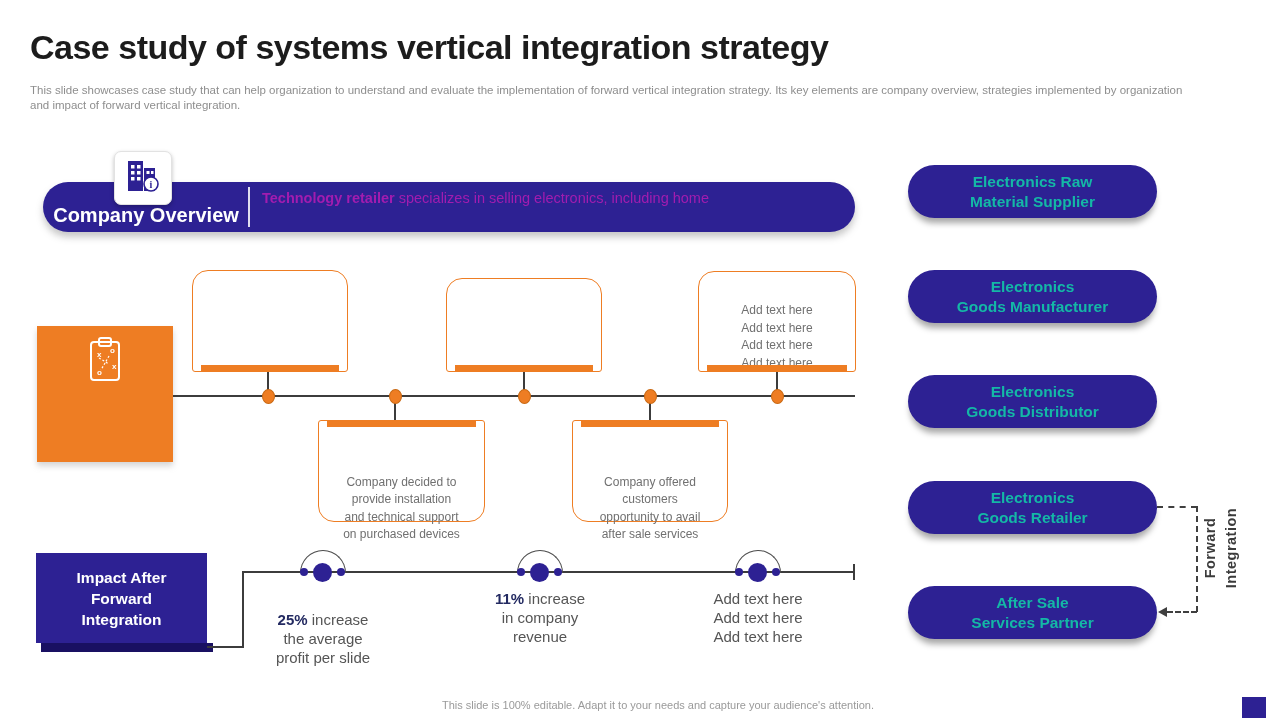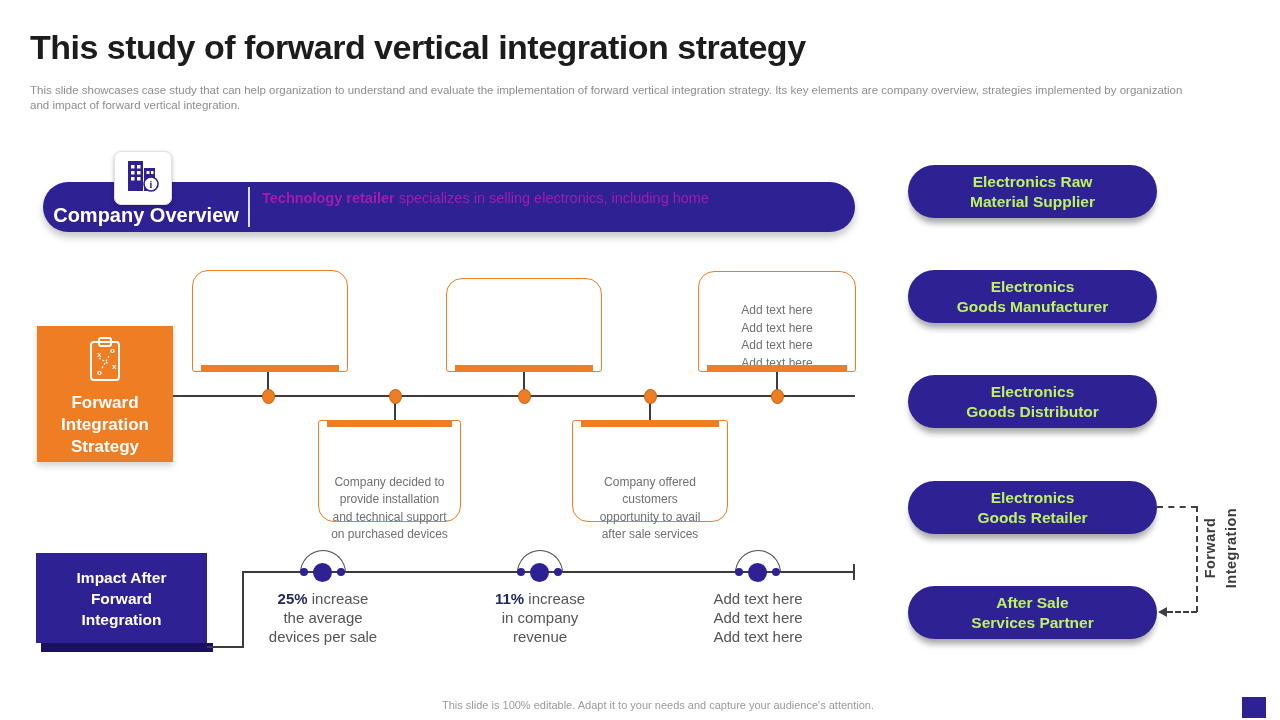--- a/index.html
+++ b/index.html
@@ -38,33 +38,33 @@
   .impact-box { left:36px; top:553px; width:171px; height:90px; background:#2d2193; display:flex; align-items:center; justify-content:center; text-align:center; color:#fff; font-weight:bold; font-size:15.5px; line-height:21px; white-space:pre-line; }
   .impact-shadow { left:41px; top:643px; width:172px; height:9px; background:#191062; }
   .node-big { width:19px; height:19px; border-radius:50%; background:#2d2193; z-index:2; }
   .node-small { width:8px; height:8px; border-radius:50%; background:#2d2193; z-index:2; }
   .node-arc { width:46px; height:23px; border:1.7px solid #4a4a4a; border-bottom:none; border-radius:23px 23px 0 0; background:transparent; }
   .stat { width:170px; text-align:center; font-size:15px; line-height:19px; color:#555; white-space:pre-line; }
   .stat-bold { font-weight:bold; color:#232a61; }
   .tick { width:2px; height:16px; background:#3c3c3c; }
 
   
-  .chain-pill { left:908px; width:249px; height:53px; background:#2d2193; border-radius:27px; color:#bef264; font-weight:bold; font-size:15.5px; line-height:20px; display:flex; align-items:center; justify-content:center; text-align:center; white-space:pre-line; box-shadow:0 7px 6px -2px rgba(0,0,0,0.35); }
+  .chain-pill { left:908px; width:249px; height:53px; background:#2d2193; border-radius:27px; color:#14b8a6; font-weight:bold; font-size:15.5px; line-height:20px; display:flex; align-items:center; justify-content:center; text-align:center; white-space:pre-line; box-shadow:0 7px 6px -2px rgba(0,0,0,0.35); }
   .dash-h { border-top:2px dashed #3f3f3f; height:0; }
   .dash-v { border-left:2px dashed #3f3f3f; width:0; }
   .arrow-left { width:0; height:0; border-top:5px solid transparent; border-bottom:5px solid transparent; border-right:9px solid #3f3f3f; }
   .fi-label { left:1142px; top:526px; width:160px; height:44px; transform:rotate(-90deg); text-align:center; font-weight:bold; font-size:14.5px; line-height:21px; color:#3b3b3b; letter-spacing:0.5px; white-space:pre-line; }
 
   .footer { left:0; top:699px; width:1280px; text-align:center; font-size:11px; color:#9a9a9a;padding-left:36px; }
   .corner-sq { left:1242px; top:697px; width:24px; height:21px; background:#2d2193; }
 </style>
 </head>
 <body>
 
-<div class="abs title">This study of forward vertical integration strategy</div>
+<div class="abs title">Case study of systems vertical integration strategy</div>
 <div class="abs subtitle">This slide showcases case study that can help organization to understand and evaluate the implementation of forward vertical integration strategy. Its key elements are company overview,  strategies implemented by organization
 and impact of forward vertical integration.</div>
 
 <div class="abs co-pill"></div>
 <div class="abs co-iconbox">
   <span>
     <svg width="36" height="38" viewBox="0 0 36 38">
       <rect x="3" y="4" width="15" height="30" fill="#2d2193"></rect>
       <rect x="6" y="8" width="3.5" height="3.5" fill="#fff"></rect>
         <rect x="12" y="8" width="3.5" height="3.5" fill="#fff"></rect>
@@ -89,23 +89,20 @@
     <svg width="40" height="48" viewBox="0 0 40 48">
       <rect x="6" y="6" width="28" height="38" rx="3" fill="none" stroke="#fff" stroke-width="2"></rect>
       <rect x="14" y="2" width="12" height="8" rx="2" fill="none" stroke="#fff" stroke-width="2"></rect>
       <text x="12" y="21" font-size="8" fill="#fff" font-weight="bold">x</text>
       <text x="25" y="17" font-size="8" fill="#fff" font-weight="bold">o</text>
       <text x="27" y="33" font-size="8" fill="#fff" font-weight="bold">x</text>
       <text x="12" y="39" font-size="8" fill="#fff" font-weight="bold">o</text>
       <path d="M14 22 L24 28 M24 20 L16 34" stroke="#fff" stroke-width="1.2" stroke-dasharray="2,2" fill="none"></path>
     </svg>
   </span>
-  <div class="strat-label">Forward
-Integration
-Strategy</div>
 </div>
 
 <div class="abs hline" style="left:173px; top:395px; width:682px;"></div>
 <div class="abs vline" style="left:267px; top:372px; height:24px;"></div>
 <div class="abs vline" style="left:523px; top:372px; height:24px;"></div>
 <div class="abs vline" style="left:776px; top:372px; height:24px;"></div>
 <div class="abs vline" style="left:394px; top:397px; height:23px;"></div>
 <div class="abs vline" style="left:649px; top:397px; height:23px;"></div>
 <div class="abs dot" style="left:262px; top:389px;"></div>
 <div class="abs dot" style="left:389px; top:389px;"></div>
@@ -120,21 +117,21 @@
   <div class="bar-bottom"></div>
 </div>
 <div class="abs callout top-box" style="left:698px; top:271px; width:158px; height:101px;">
   <span>Add text here
 Add text here
 Add text here
 Add text here</span>
   <div class="bar-bottom"></div>
 </div>
 
-<div class="abs callout bottom-box" style="left:318px; top:420px; width:143px; height:102px;">
+<div class="abs callout bottom-box" style="left:318px; top:420px; width:167px; height:102px;">
   <div class="bar-top"></div>
   <span>Company decided to
 provide installation
 and technical support
 on purchased devices</span>
 </div>
 <div class="abs callout bottom-box" style="left:572px; top:420px; width:156px; height:102px;">
   <div class="bar-top"></div>
   <span>Company offered
 customers
@@ -159,22 +156,22 @@
 <div class="abs node-arc" style="left:517px; top:550px;"></div>
 <div class="abs node-small" style="left:517px; top:568px;"></div>
 <div class="abs node-big" style="left:530px; top:563px;"></div>
 <div class="abs node-small" style="left:554px; top:568px;"></div>
 
 <div class="abs node-arc" style="left:735px; top:550px;"></div>
 <div class="abs node-small" style="left:735px; top:568px;"></div>
 <div class="abs node-big" style="left:748px; top:563px;"></div>
 <div class="abs node-small" style="left:772px; top:568px;"></div>
 
-<div class="abs stat" style="left:238px; top:589px;"><span class="stat-bold">25%</span><span> increase</span><br><span>the average
-devices per sale</span></div>
+<div class="abs stat" style="left:238px; top:610px;"><span class="stat-bold">25%</span><span> increase</span><br><span>the average
+profit per slide</span></div>
 <div class="abs stat" style="left:455px; top:589px;"><span class="stat-bold">11%</span><span> increase</span><br><span>in company
 revenue</span></div>
 <div class="abs stat" style="left:673px; top:589px;"><span class="stat-bold"></span><span>Add text here</span><br><span>Add text here
 Add text here</span></div>
 
 <div class="abs chain-pill" style="top:165px;">Electronics Raw
 Material Supplier</div>
 <div class="abs chain-pill" style="top:270px;">Electronics
 Goods Manufacturer</div>
 <div class="abs chain-pill" style="top:375px;">Electronics

